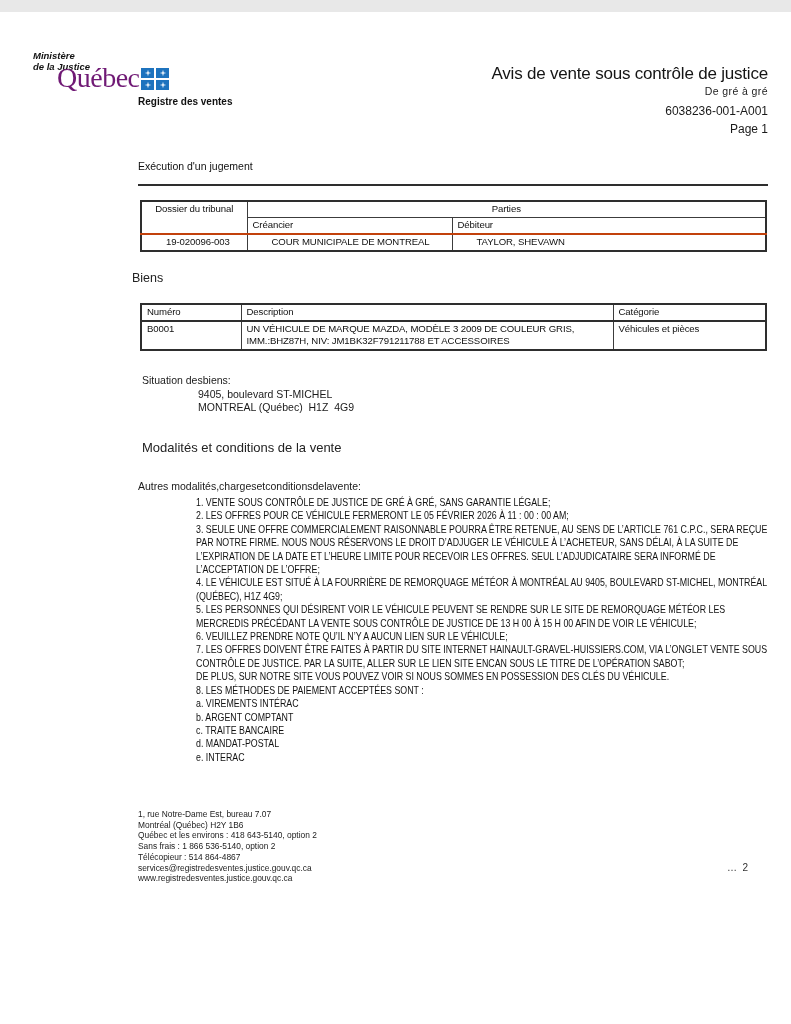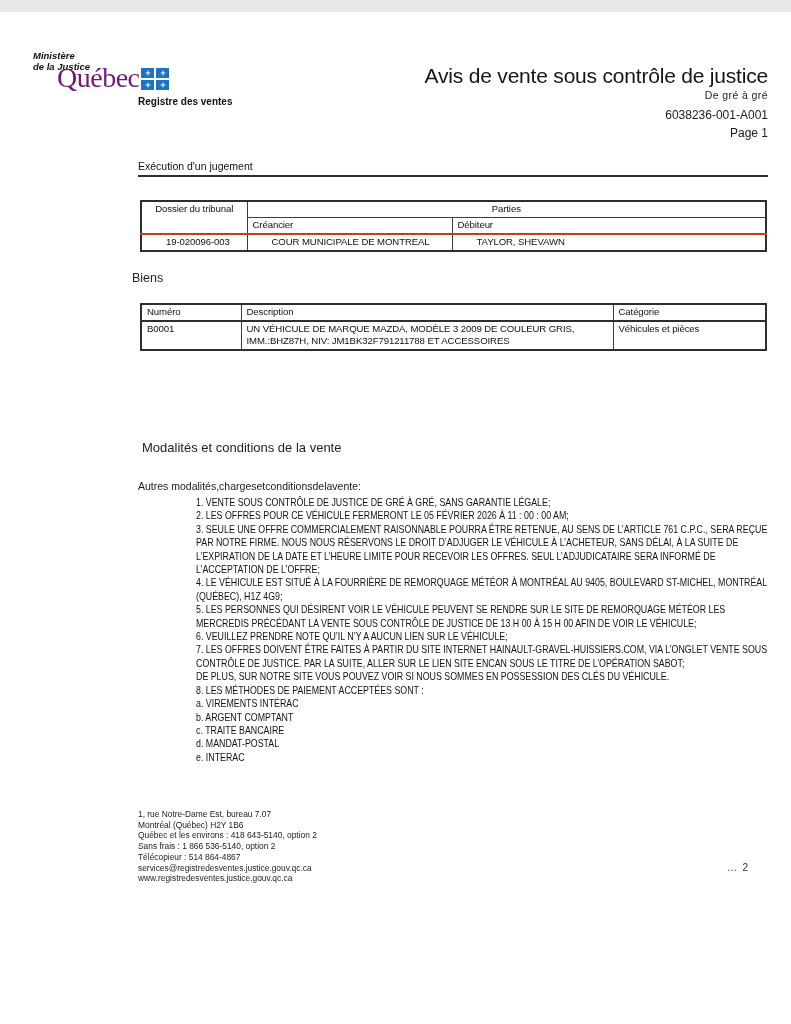--- a/index.html
+++ b/index.html
@@ -13,27 +13,27 @@
   
   .ministry { position:absolute; left:33px; top:38px; font-size:9.5px; font-weight:700; font-style:italic; line-height:1.2; color:#111; }
   .wordmark { position:absolute; left:57px; top:50px; font-family:"Liberation Serif", serif; font-size:28px; letter-spacing:-0.5px; color:#701a75; }
   .flag { position:absolute; left:141px; top:56px; display:grid; grid-template-columns:13px 13px; grid-auto-rows:10px; gap:2px; }
   .flag .sq { background:var(--flag-blue,#1e73be); display:flex; align-items:center; justify-content:center; }
   .flag svg { width:8px; height:8px; display:block; }
   .registry { position:absolute; left:138px; top:84px; font-size:10px; font-weight:700; color:#111; }
 
   
   .header-right { position:absolute; top:52px; right:23px; text-align:right; color:#1a1a1a; }
-  .doc-title { font-size:21px; font-weight:400; letter-spacing:-0.2px; color:#151515; }
+  .doc-title { font-size:17px; font-weight:400; letter-spacing:-0.2px; color:#151515; }
   .doc-subtitle { font-size:10.5px; letter-spacing:0.4px; margin-top:1px; color:#222; }
   .doc-number { font-size:12px; margin-top:7px; }
   .doc-page { font-size:12px; margin-top:4px; }
 
   
-  .execution { position:absolute; left:138px; top:148px; width:630px; font-size:10.5px; padding-bottom:3px; border-bottom:2px solid #2e2e2e; color:#111; }
+  .execution { position:absolute; left:138px; top:148px; width:630px; font-size:10.5px; padding-bottom:12px; border-bottom:2px solid #2e2e2e; color:#111; }
 
   
   table { border-collapse:collapse; table-layout:fixed; width:625px; font-size:9.6px; letter-spacing:-0.1px; color:#111; background:#fff; }
   table { border:2px solid #2e2e2e; }
   td { border:1px solid #3c3c3c; padding:1px 5px 2px 5px; vertical-align:top; line-height:12px; }
   .court-table { position:absolute; left:140px; top:188px; }
   .court-table .hdr-center { text-align:center; }
   .court-table tr.data td { border-top:2px solid #c2410c;padding-left:24px; }
   .biens-table { position:absolute; left:140px; top:291px; }
   .biens-table tr.data td { border-top:2px solid #2e2e2e; }
@@ -138,20 +138,25 @@
       <td>Catégorie</td>
     </tr>
     <tr class="data">
       <td>B0001</td>
       <td>UN VÉHICULE DE MARQUE MAZDA, MODÈLE 3 2009 DE COULEUR GRIS, IMM.:BHZ87H, NIV: JM1BK32F791211788 ET ACCESSOIRES</td>
       <td>Véhicules et pièces</td>
     </tr>
   </tbody>
     </table>
 
+  <div class="situation">
+    <div>Situation desbiens:</div>
+    <div class="addr">9405, boulevard ST-MICHEL</div>
+    <div class="addr">MONTREAL (Québec)  H1Z  4G9</div>
+  </div>
 
   <div class="section-heading modalites-heading">Modalités et conditions de la vente</div>
   <div class="modalites-intro">Autres modalités,chargesetconditionsdelavente:</div>
   <div class="clauses">
     <div>1. VENTE SOUS CONTRÔLE DE JUSTICE DE GRÉ À GRÉ, SANS GARANTIE LÉGALE;</div>
     <div>2. LES OFFRES POUR CE VÉHICULE FERMERONT LE 05 FÉVRIER 2026 À 11 : 00 : 00 AM;</div>
     <div>3. SEULE UNE OFFRE COMMERCIALEMENT RAISONNABLE POURRA ÊTRE RETENUE, AU SENS DE L’ARTICLE 761 C.P.C., SERA REÇUE PAR NOTRE FIRME. NOUS NOUS RÉSERVONS LE DROIT D’ADJUGER LE VÉHICULE À L’ACHETEUR, SANS DÉLAI, À LA SUITE DE L’EXPIRATION DE LA DATE ET L’HEURE LIMITE POUR RECEVOIR LES OFFRES. SEUL L’ADJUDICATAIRE SERA INFORMÉ DE L’ACCEPTATION DE L’OFFRE;</div>
     <div>4. LE VÉHICULE EST SITUÉ À LA FOURRIÈRE DE REMORQUAGE MÉTÉOR À MONTRÉAL AU 9405, BOULEVARD ST-MICHEL, MONTRÉAL (QUÉBEC), H1Z 4G9;</div>
     <div>5. LES PERSONNES QUI DÉSIRENT VOIR LE VÉHICULE PEUVENT SE RENDRE SUR LE SITE DE REMORQUAGE MÉTÉOR LES MERCREDIS PRÉCÉDANT LA VENTE SOUS CONTRÔLE DE JUSTICE DE 13 H 00 À 15 H 00 AFIN DE VOIR LE VÉHICULE;</div>
     <div>6. VEUILLEZ PRENDRE NOTE QU’IL N’Y A AUCUN LIEN SUR LE VÉHICULE;</div>

